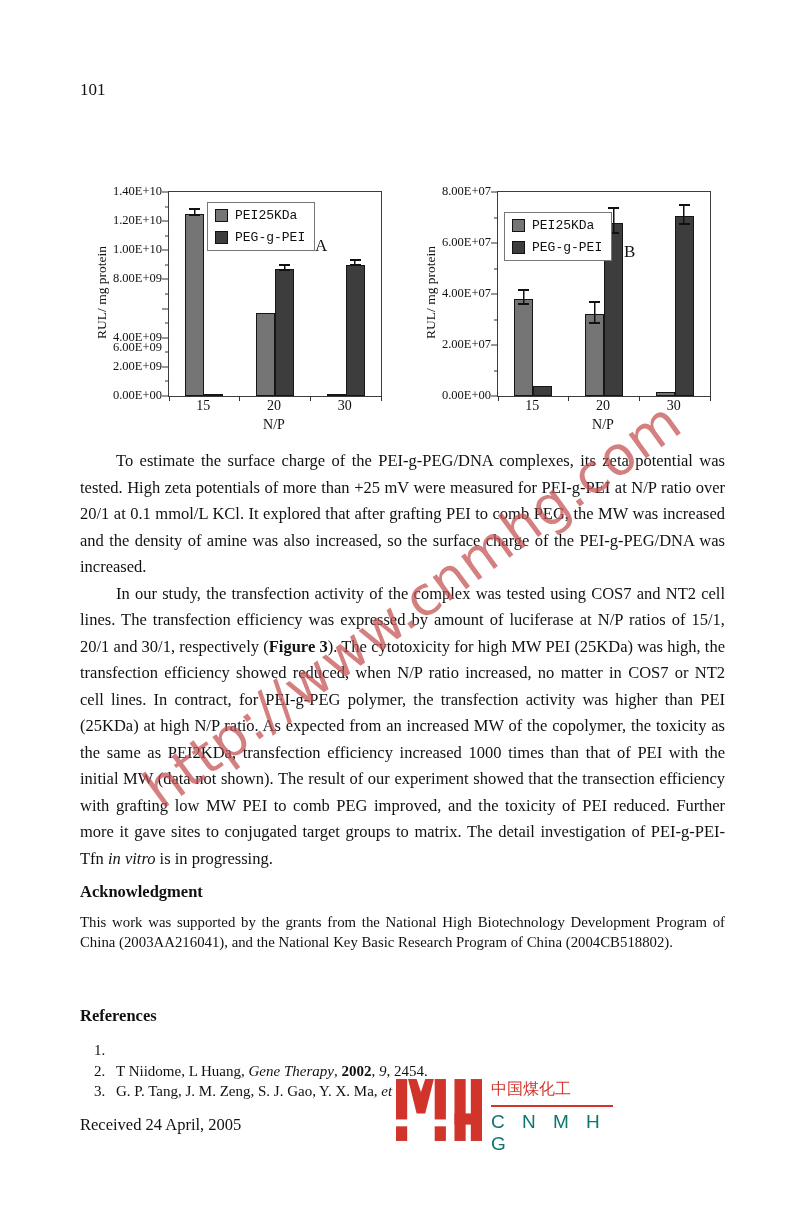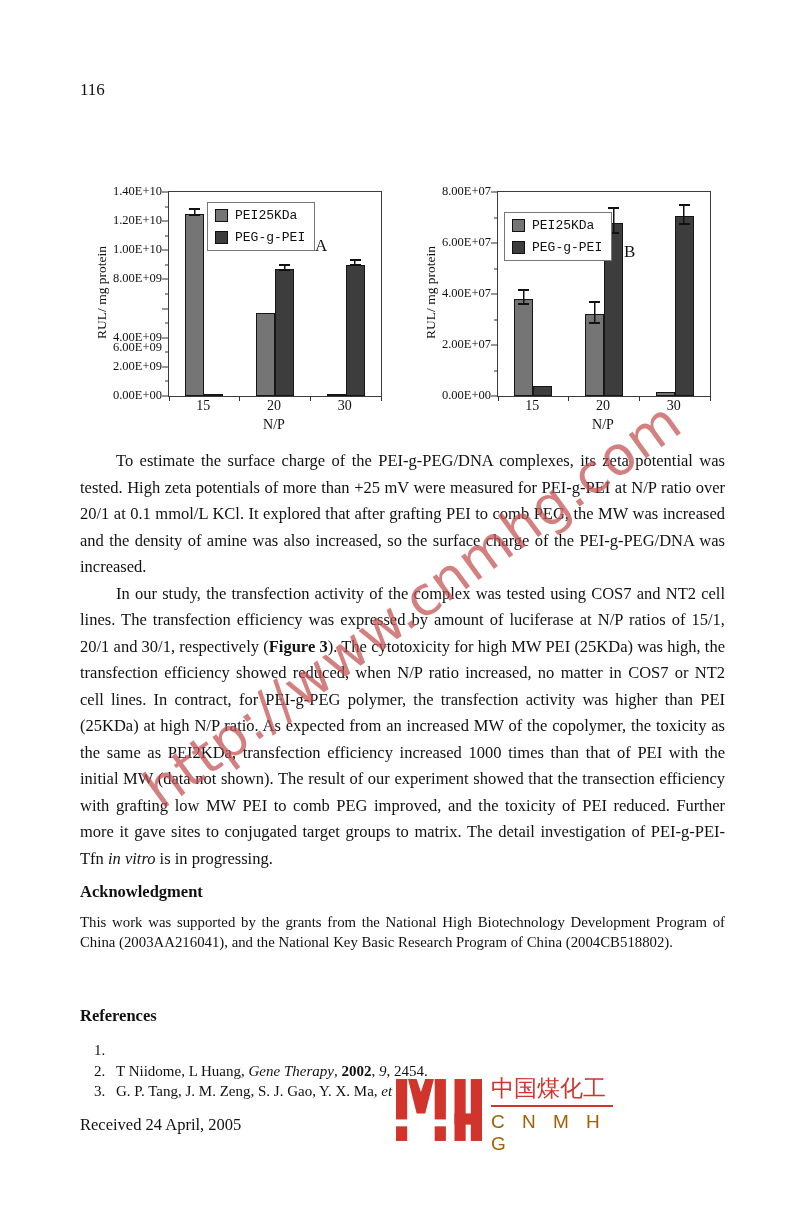--- a/index.html
+++ b/index.html
@@ -61,30 +61,30 @@
 
   
   .watermark{position:absolute;left:132px;top:770px;transform:rotate(-36deg);transform-origin:0 0;
              font-family:"DejaVu Sans",sans-serif;font-size:54px;letter-spacing:1px;opacity:.72;
              white-space:nowrap;pointer-events:none;z-index:5;}
 
   
   .logo{position:absolute;left:396px;top:1076px;width:224px;height:80px;display:flex;gap:9px;z-index:4;background:#fff;}
   .logomark{flex:none;}
   .logotext{display:flex;flex-direction:column;justify-content:flex-start;}
-  .logo-cn{font-size:23px;line-height:26px;white-space:nowrap;}
+  .logo-cn{font-size:16px;line-height:26px;white-space:nowrap;}
   .logo-rule{height:0;border-top:2.5px solid;margin:3px 0 4px 0;width:122px;}
   .logo-en{font-family:"Liberation Sans",sans-serif;font-size:19px;letter-spacing:6px;}
 </style>
 </head>
 <body>
 
 <div class="page">
 
-  <div class="pagenum">116</div>
+  <div class="pagenum">101</div>
 
 
   <div class="figrow">
 
     <div class="chart c0">
       <div class="ytitle">RUL/ mg protein</div>
       <div class="yaxis">
           <div class="ylab" style="top: -7px;">1.40E+10</div>
           <div class="ylab" style="top: 22.1429px;">1.20E+10</div>
           <div class="ylab" style="top: 51.2857px; text-align: center;">1.00E+10</div>
@@ -275,17 +275,17 @@
         <rect x="45" y="0" width="13" height="47"></rect>
         <rect x="45" y="55" width="13" height="17"></rect>
         <rect x="68" y="0" width="13" height="72"></rect>
         <rect x="87" y="0" width="13" height="72"></rect>
         <rect x="68" y="40" width="32" height="13"></rect>
       </g>
     </svg>
     <div class="logotext">
       <div class="logo-cn" style="color: rgb(208, 52, 43);">中国煤化工</div>
       <div class="logo-rule" style="border-color: rgb(208, 52, 43);"></div>
-      <div class="logo-en" style="color: #a16207;">C N M H G</div>
+      <div class="logo-en" style="color: #0f766e;">C N M H G</div>
     </div>
   </div>
 
 </div>
 
 </body></html>

